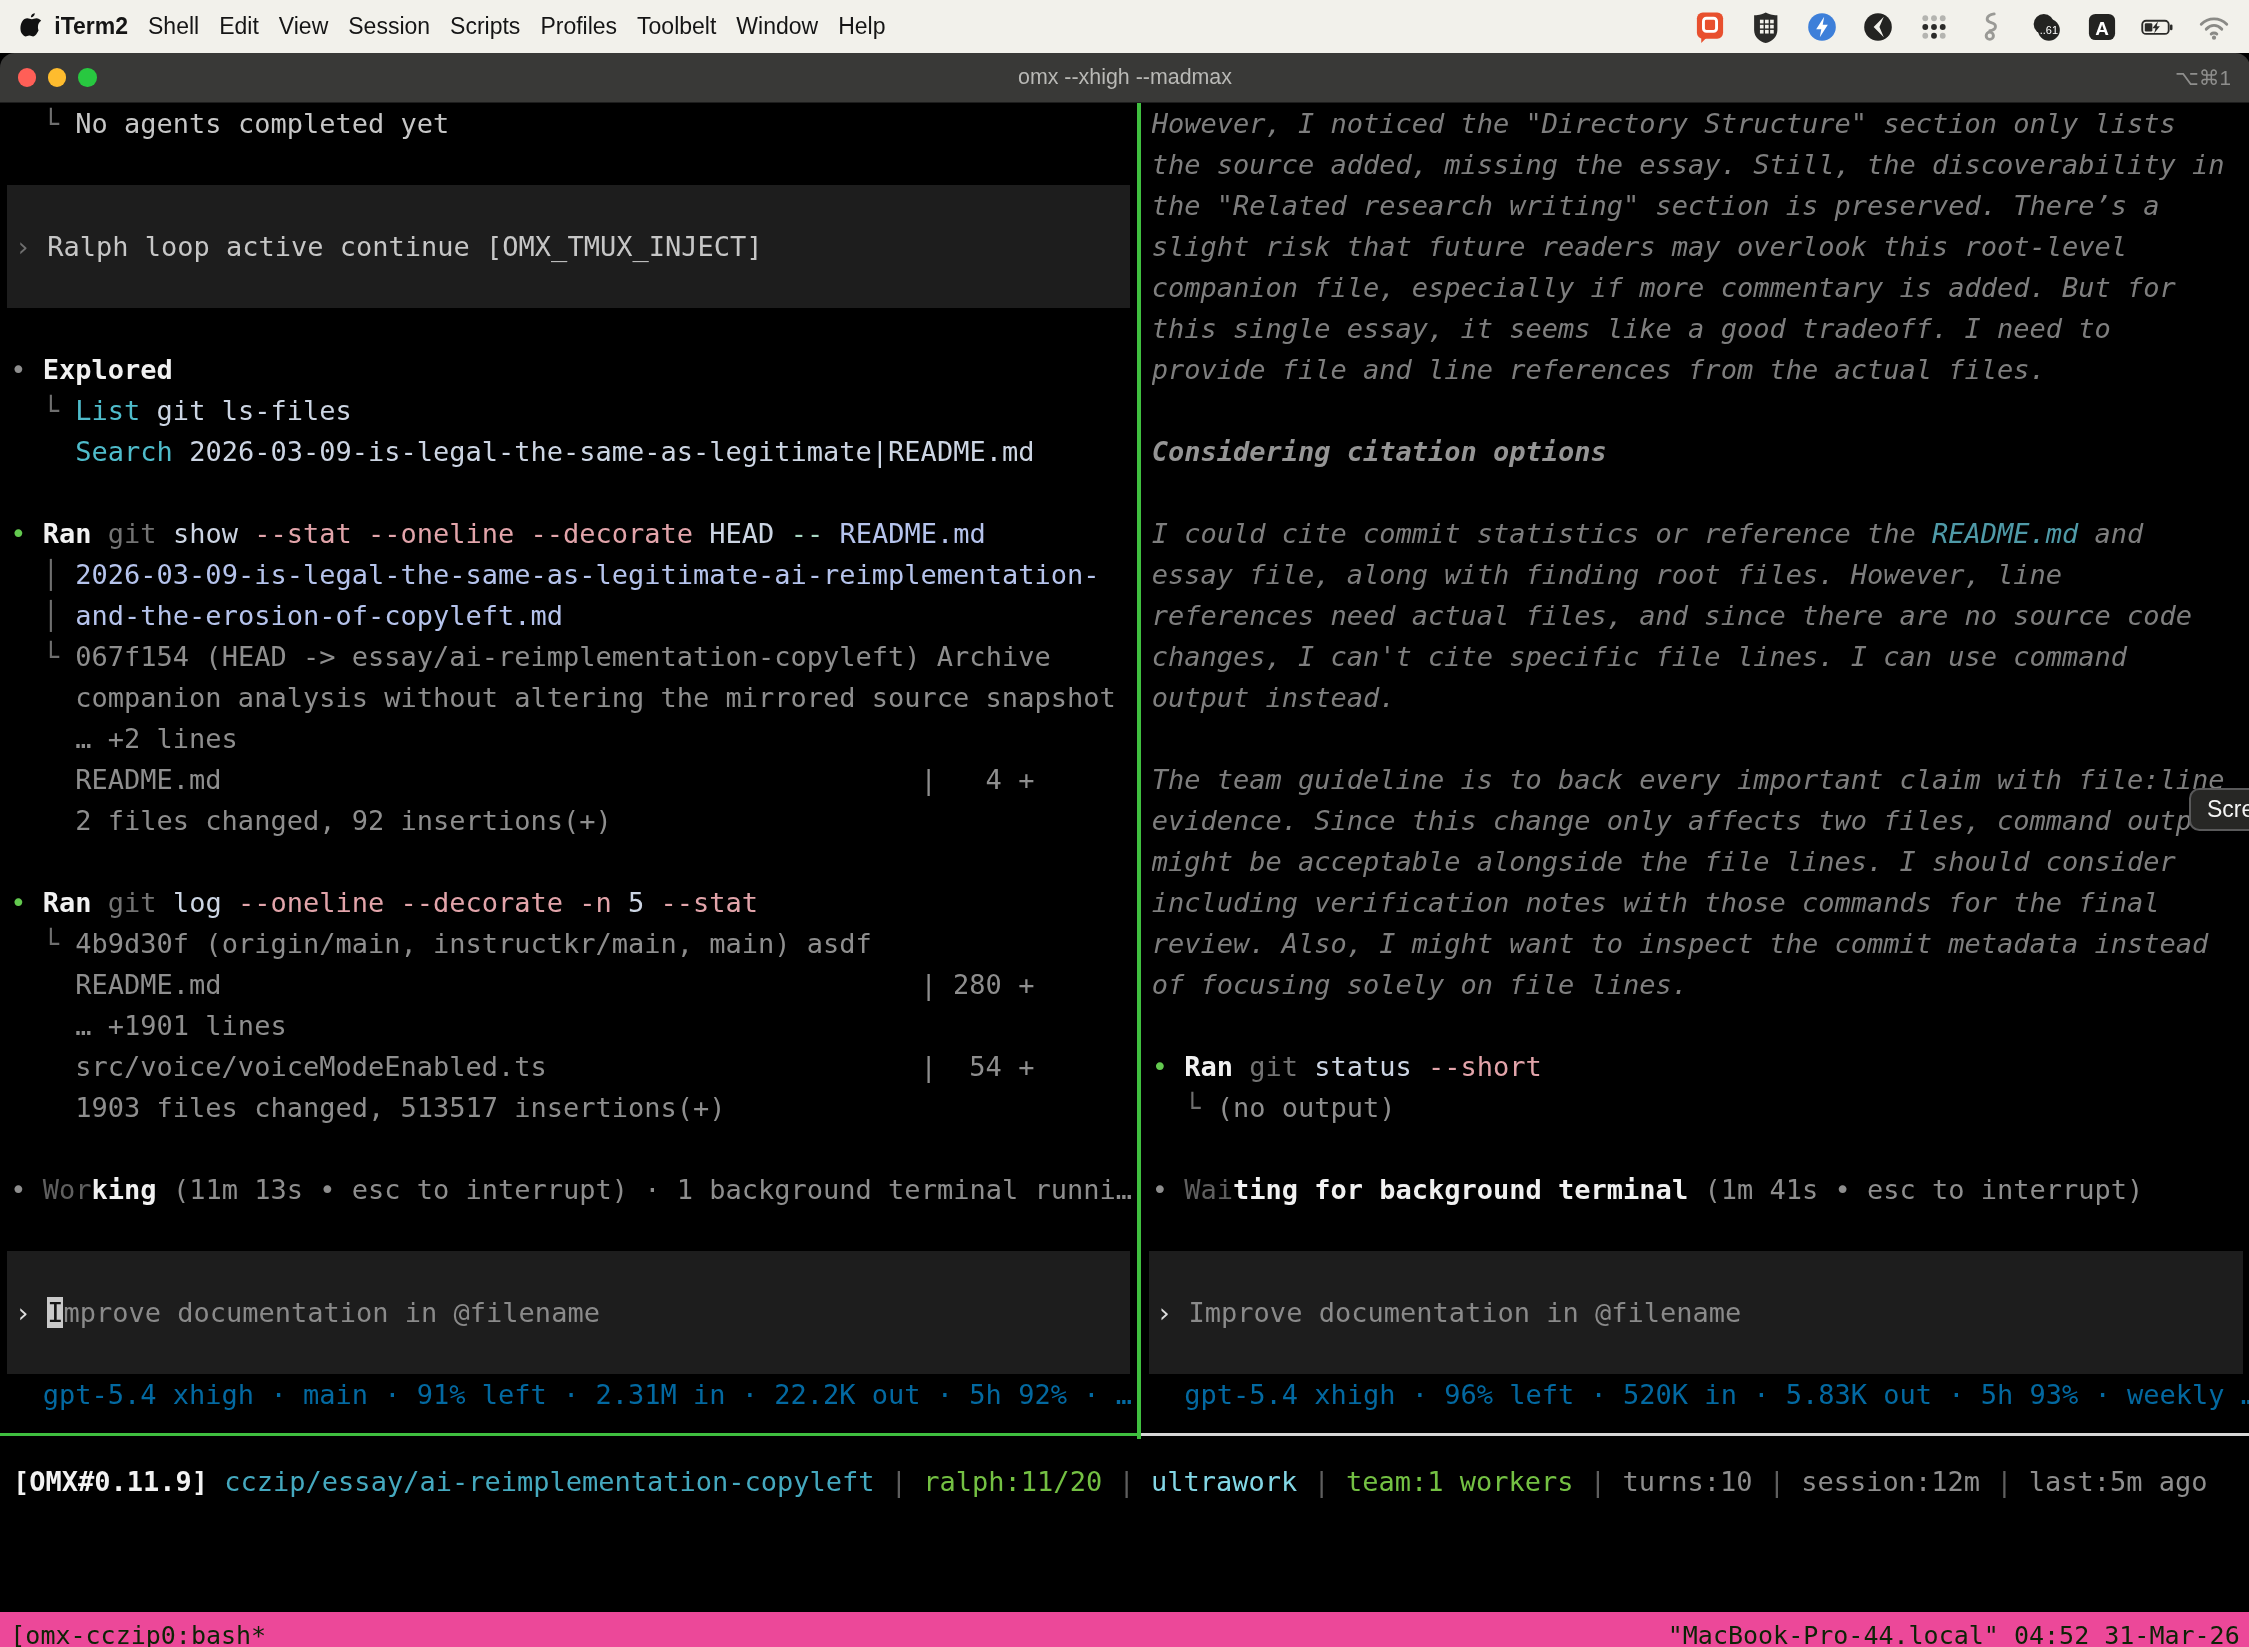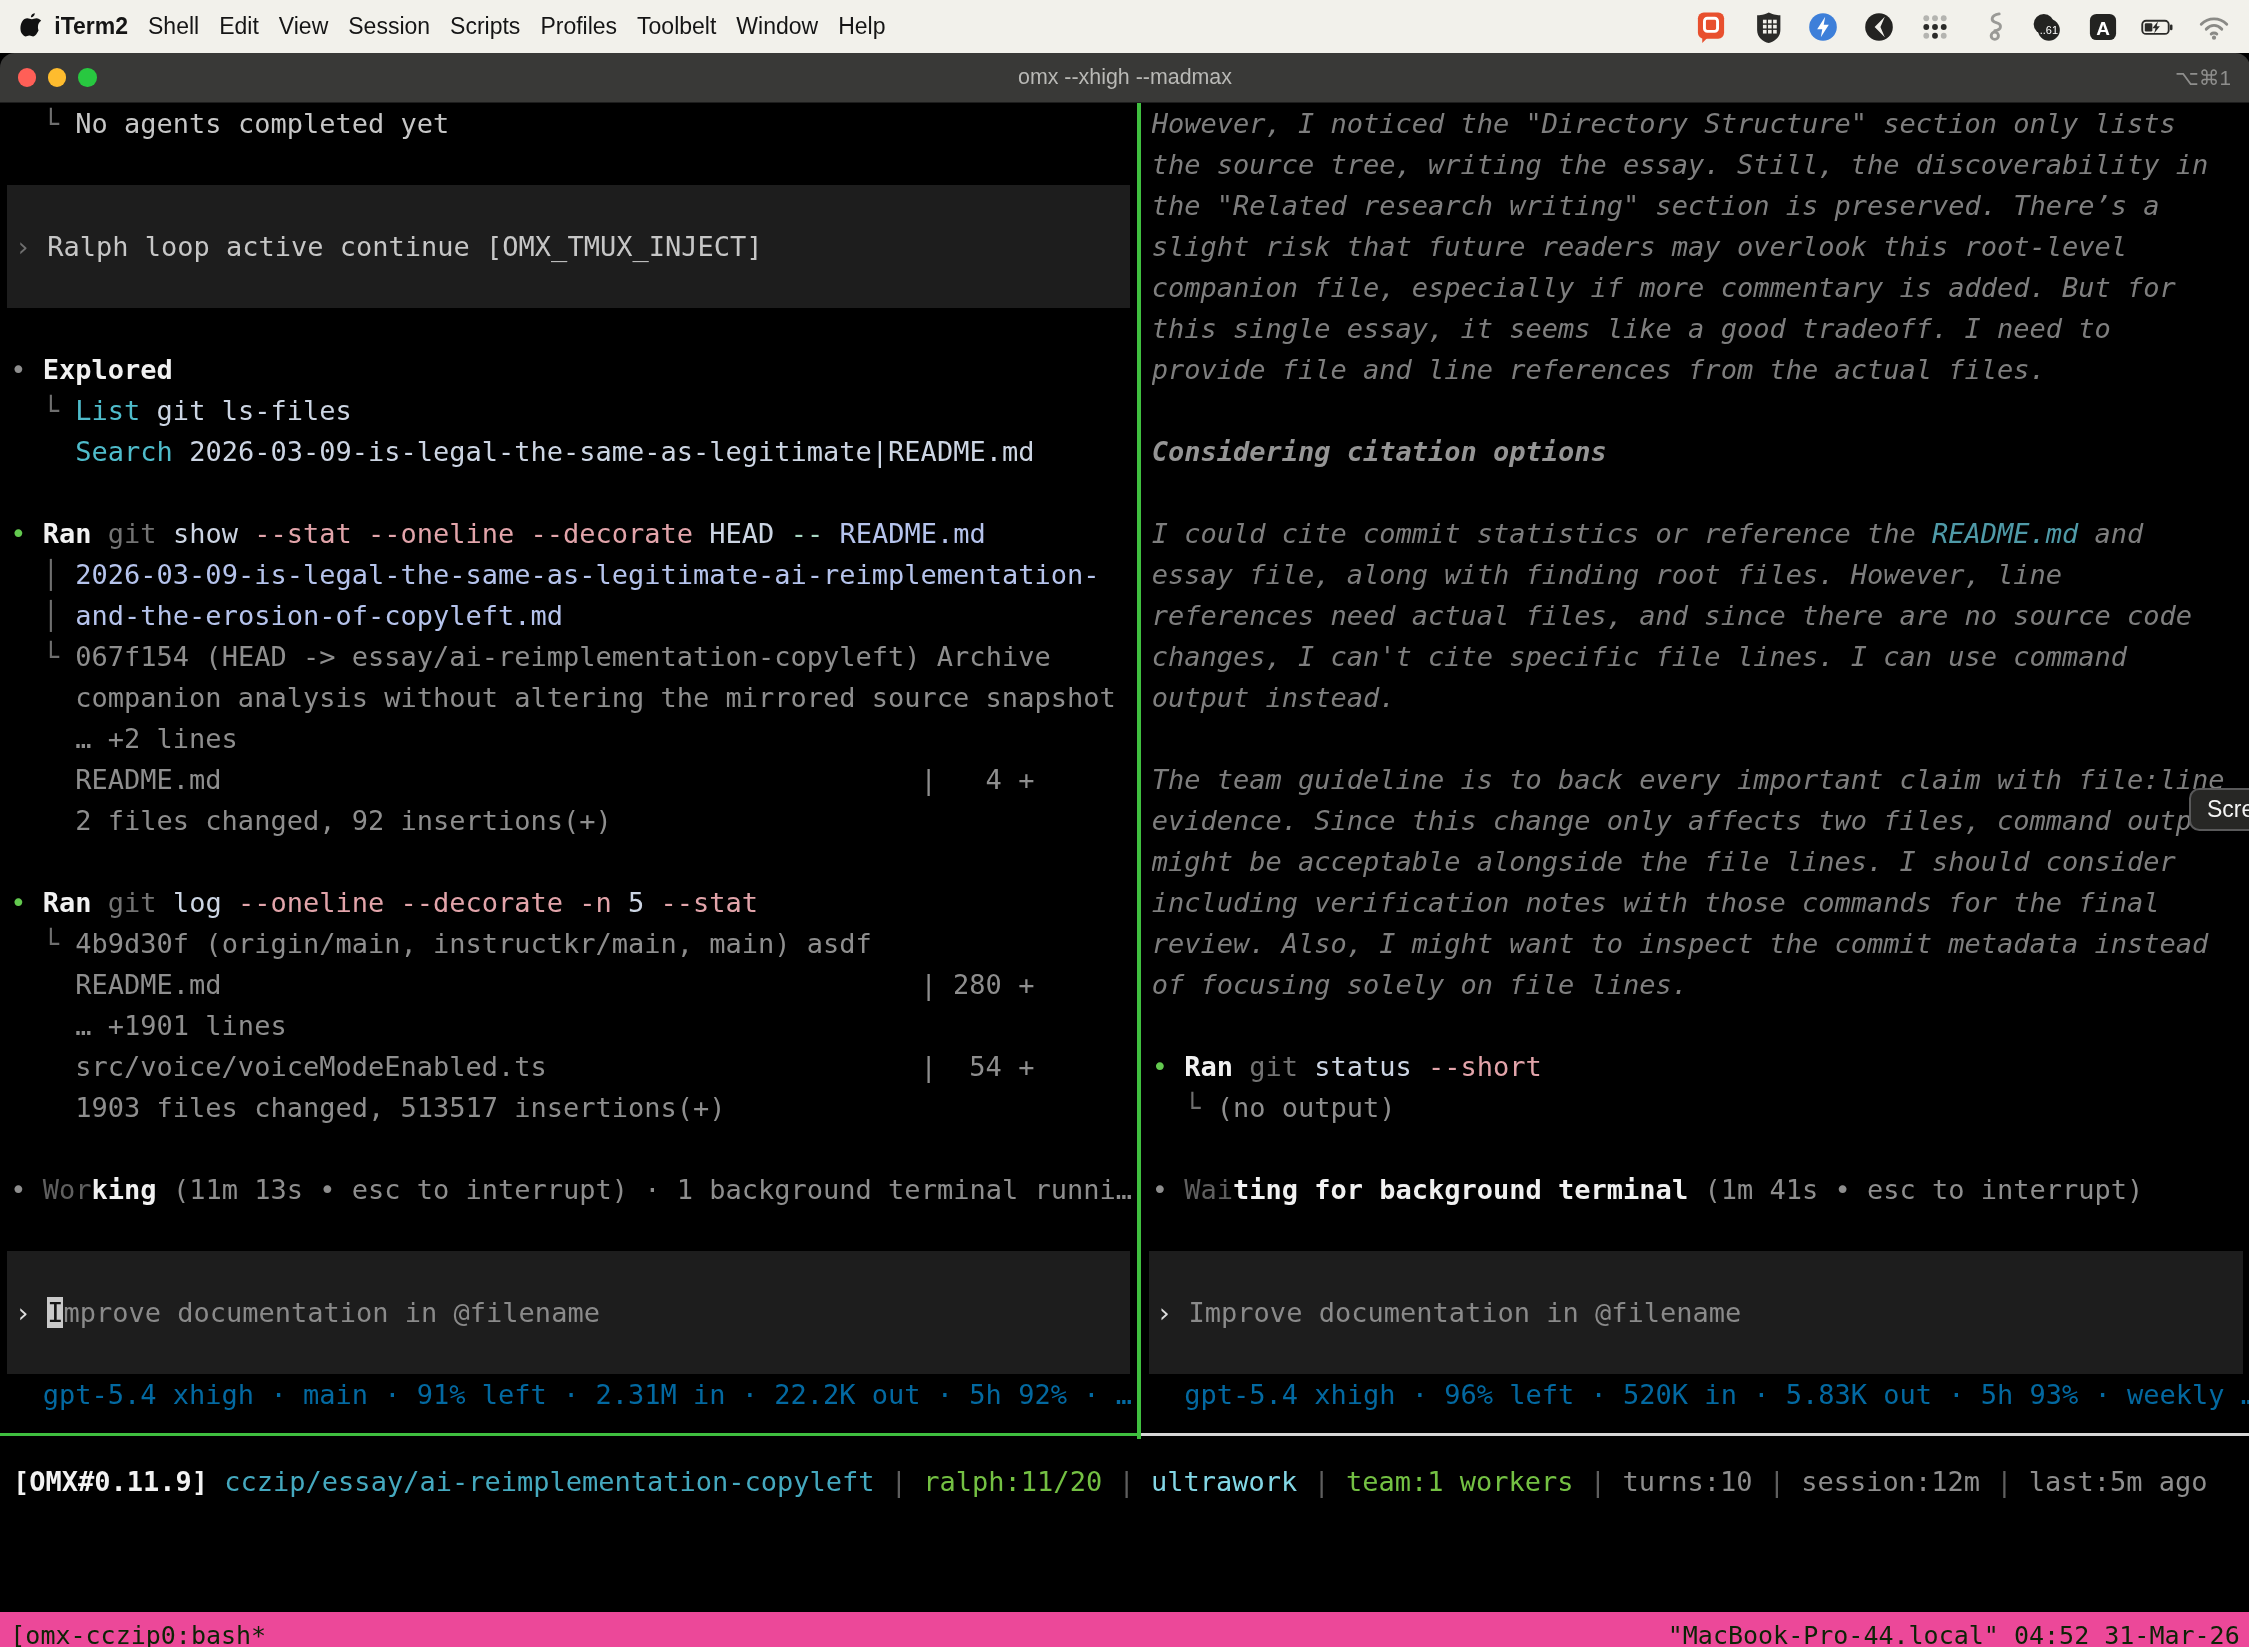--- a/index.html
+++ b/index.html
@@ -12,21 +12,21 @@
   .menubar {
     height:53px; background:#f2f1eb; display:flex; align-items:center;
     padding:0 19px; font-family:"Liberation Sans", sans-serif;
     font-size:23px; color:#151515;
   }
   .apple { width:25px; height:29.5px; margin-right:10.3px; flex:0 0 auto; }
   .menu-items { display:flex; gap:20px; align-items:center; }
   .menu-item { white-space:nowrap; }
   .menu-item.first { font-weight:bold; }
   .menubar-right { margin-left:auto; display:flex; gap:22px; align-items:center; }
-  .sicon { width:34px; height:34px; display:flex; align-items:center; justify-content:flex-end; }
+  .sicon { width:34px; height:34px; display:flex; align-items:center; justify-content:center; }
   
   .titlebar {
     height:50px; background:#393937; border-radius:14.8px 14.8px 0 0;
     position:relative; display:flex; align-items:center; justify-content:center;
     font-family:"Liberation Sans", sans-serif; font-size:21.4px; color:#b9b9b6;
     border-bottom:1.5px solid #1d1d1d;
     text-align:center;
   }
   .tlights { position:absolute; left:17.7px; top:0; height:100%; display:flex; align-items:center; gap:11.8px; }
   .tl { width:18.5px; height:18.5px; border-radius:50%; }
@@ -237,21 +237,21 @@
       <div class="tline"><span class="bulgray">• </span><span class="dimword">Wor</span><span class="white">king</span><span class="gray"> (11m 13s • esc to interrupt) · 1 background terminal runni…</span></div>
       <div class="gap"></div>
       <div class="tbox">
         <div class="tline"><span class="prompt">› </span><span class="cursor">I</span><span class="ghost">mprove documentation in @filename</span></div>
       </div>
       <div class="tline"><span class="statusc">  gpt-5.4 xhigh · main · 91% left · 2.31M in · 22.2K out · 5h 92% · …</span></div>
     </div>
   <div class="divider"></div>
   <div class="pane right" id="right-pane">
       <div class="tline"><span class="it">However, I noticed the "Directory Structure" section only lists</span></div>
-      <div class="tline"><span class="it">the source tree, writing the essay. Still, the discoverability in</span></div>
+      <div class="tline"><span class="it">the source added, missing the essay. Still, the discoverability in</span></div>
       <div class="tline"><span class="it">the "Related research writing" section is preserved. There’s a</span></div>
       <div class="tline"><span class="it">slight risk that future readers may overlook this root-level</span></div>
       <div class="tline"><span class="it">companion file, especially if more commentary is added. But for</span></div>
       <div class="tline"><span class="it">this single essay, it seems like a good tradeoff. I need to</span></div>
       <div class="tline"><span class="it">provide file and line references from the actual files.</span></div>
       <div class="gap"></div>
       <div class="tline"><span class="itb">Considering citation options</span></div>
       <div class="gap"></div>
       <div class="tline"><span class="it">I could cite commit statistics or reference the </span><span class="link">README.md</span><span class="it"> and</span></div>
       <div class="tline"><span class="it">essay file, along with finding root files. However, line</span></div>

